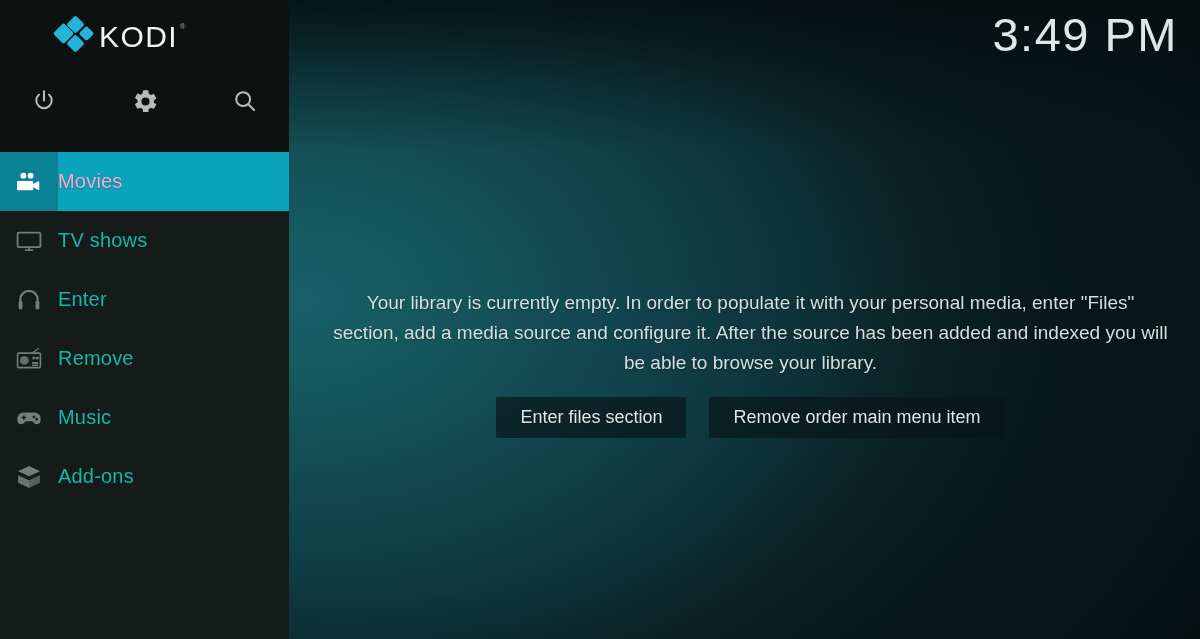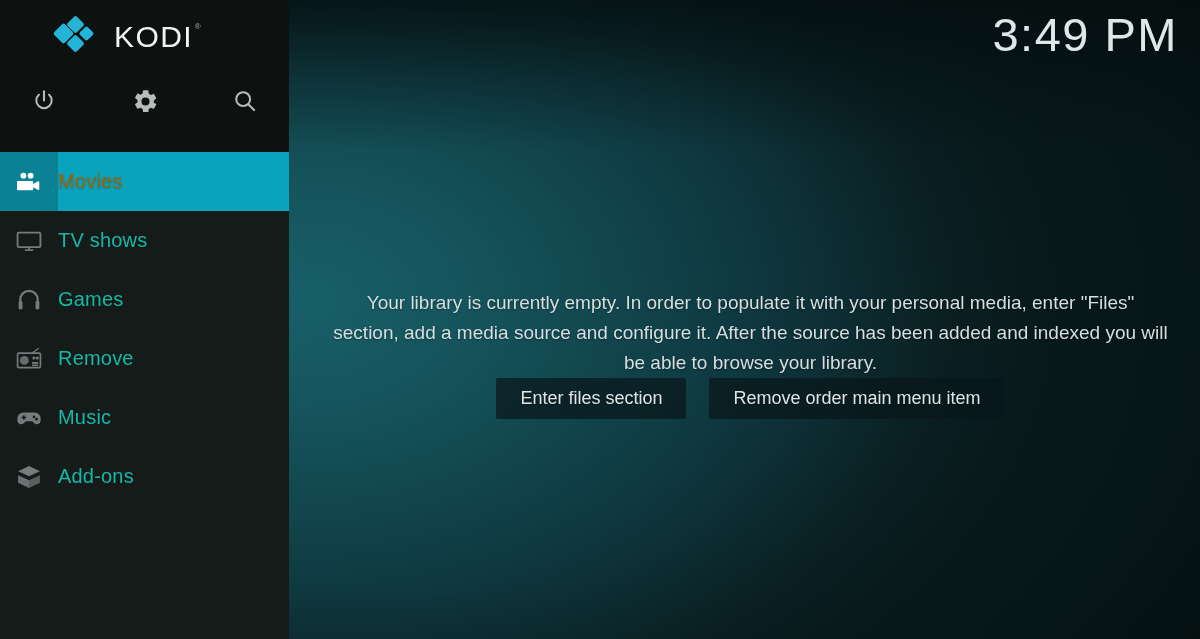--- a/index.html
+++ b/index.html
@@ -41,21 +41,21 @@
     z-index:5;
   }
   .sidebar-top {
     position:absolute; left:0; top:0; width:289px; height:152px;
     background:#0d1110;
   }
 
   
   .logo-wrap {
     position:absolute; left:56px; top:18px;
-    display:flex; align-items:center; gap:20px;
+    display:flex; align-items:center; gap:5px;
   }
   .logo-mark { position:relative; width:38px; height:38px; }
   .logo-mark i {
     position:absolute; display:block; background:#23b4d8;
     border-radius:2px;
   }
   .lm1 { width:15px; height:15px; left:0px;  top:8px;  transform:rotate(45deg); }
   .lm2 { width:13px; height:13px; left:13px; top:0px;  transform:rotate(45deg); }
   .lm3 { width:13px; height:13px; left:13px; top:19px; transform:rotate(45deg); }
   .lm4 { width:11px; height:11px; left:25px; top:10px; transform:rotate(45deg); }
@@ -95,21 +95,21 @@
     font-size:20px; color:#14b8a6; font-weight:400;
     letter-spacing:.2px; white-space:nowrap;
   }
   .menu-item.selected { }
   .menu-item.selected .mi-iconcell { background:#0a8195; }
   .menu-item.selected .mi-labelcell {
     position:absolute; left:58px; top:0; width:231px; height:59px;
     background:#0ba3bb;
   }
   .menu-item.selected .mi-label {
-    position:relative; z-index:2; color:#a16207;
+    position:relative; z-index:2; color:#f9a8d4;
     text-shadow:0 1px 2px rgba(0,0,0,.25);
   }
   .menu-item .mi-label { position:relative; z-index:2; }
   .menu-item .mi-iconcell svg { position:relative; z-index:2; }
   .mi-icon-default { color:#737d7d; }
   .menu-item.selected .mi-icon-default { color:#ffffff; }
 
   
   .clock {
     position:absolute; right:22px; top:6px; z-index:6;
@@ -125,21 +125,21 @@
   .empty-block {
     position:absolute; left:12px; right:0; top:288px;
     display:flex; flex-direction:column; align-items:center;
   }
   .empty-text {
     width:838px; text-align:center;
     font-size:19px; line-height:30px;
     color:#d6dedf; font-weight:400;
     text-shadow:0 1px 2px rgba(0,0,0,.35);
   }
-  .btn-row { display:flex; gap:23px; }
+  .btn-row { margin-top:19px; display:flex; gap:23px; }
   .kbtn {
     height:41px; padding:0 24px;
     display:flex; align-items:center; justify-content:center;
     background:rgba(9,22,26,0.72);
     color:#dee5e6; font-size:18px; font-weight:400;
     border:none; border-radius:2px; cursor:pointer;
     text-shadow:0 1px 1px rgba(0,0,0,.4);
   }
 </style>
 </head>
@@ -232,21 +232,21 @@
       </div>
 
       <div class="menu-item">
         <div class="mi-iconcell">
           <svg class="mi-icon-default" width="28" height="28" viewBox="0 0 24 24" fill="currentColor">
             <path d="M12 3.2A8.4 8.4 0 0 0 3.6 11.6v2.1h1.9v-2.1a6.5 6.5 0 1 1 13 0v2.1h1.9v-2.1A8.4 8.4 0 0 0 12 3.2z"></path>
             <rect x="3.1" y="12.6" width="3.3" height="7.6" rx="1.6"></rect>
             <rect x="17.6" y="12.6" width="3.3" height="7.6" rx="1.6"></rect>
           </svg>
         </div>
-        <div class="mi-label">Games</div>
+        <div class="mi-label">Enter</div>
       </div>
 
 
 
       <div class="menu-item">
         <div class="mi-iconcell">
           <svg class="mi-icon-default" width="28" height="28" viewBox="0 0 24 24" fill="none" stroke="currentColor" stroke-width="1.4">
             <path d="M15 6.6 L20.4 2.8" stroke-width="1.2"></path>
             <rect x="2.2" y="7" width="19.6" height="12.4" rx="1.2"></rect>
             <circle cx="8" cy="13.2" r="3.8" fill="currentColor" stroke="none" opacity=".85"></circle>

